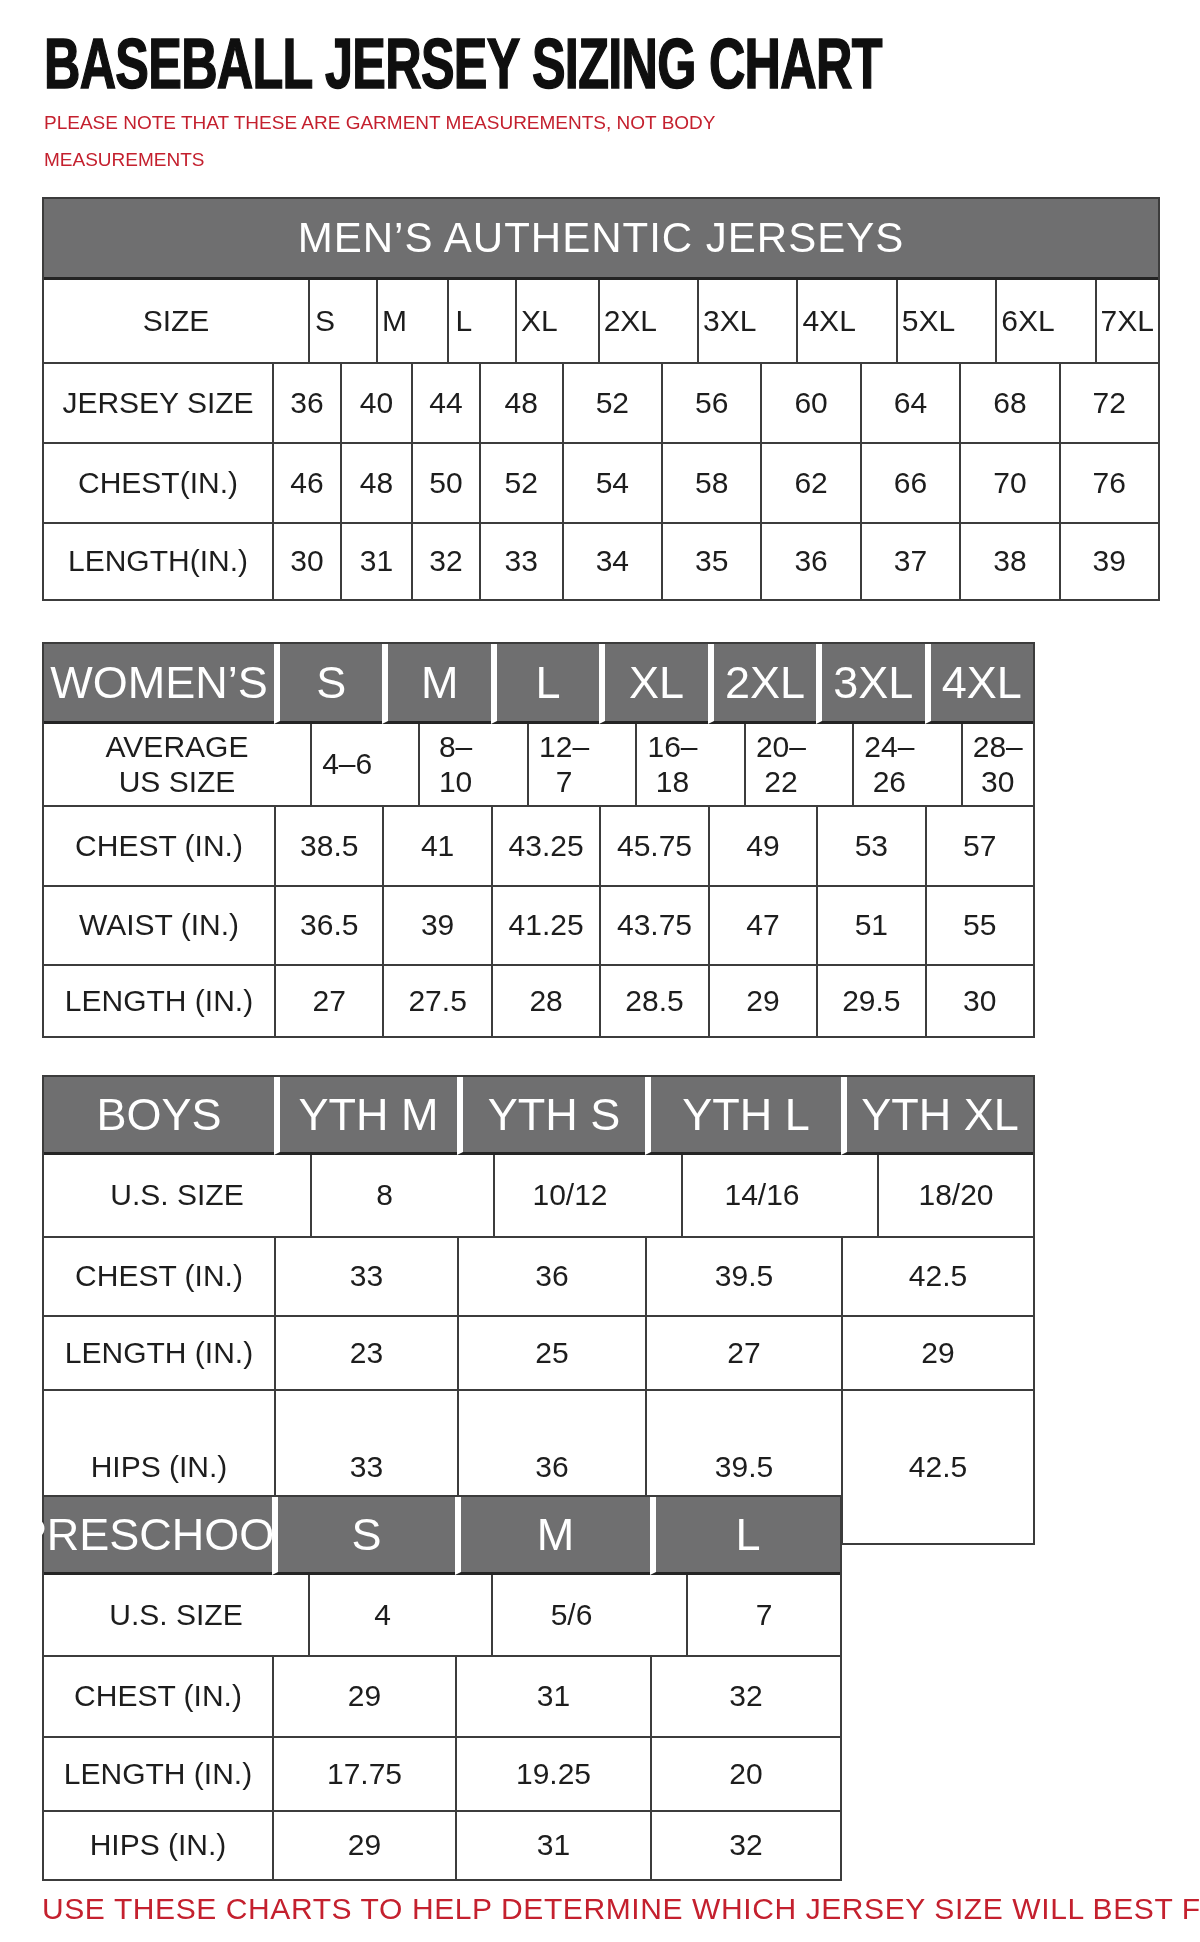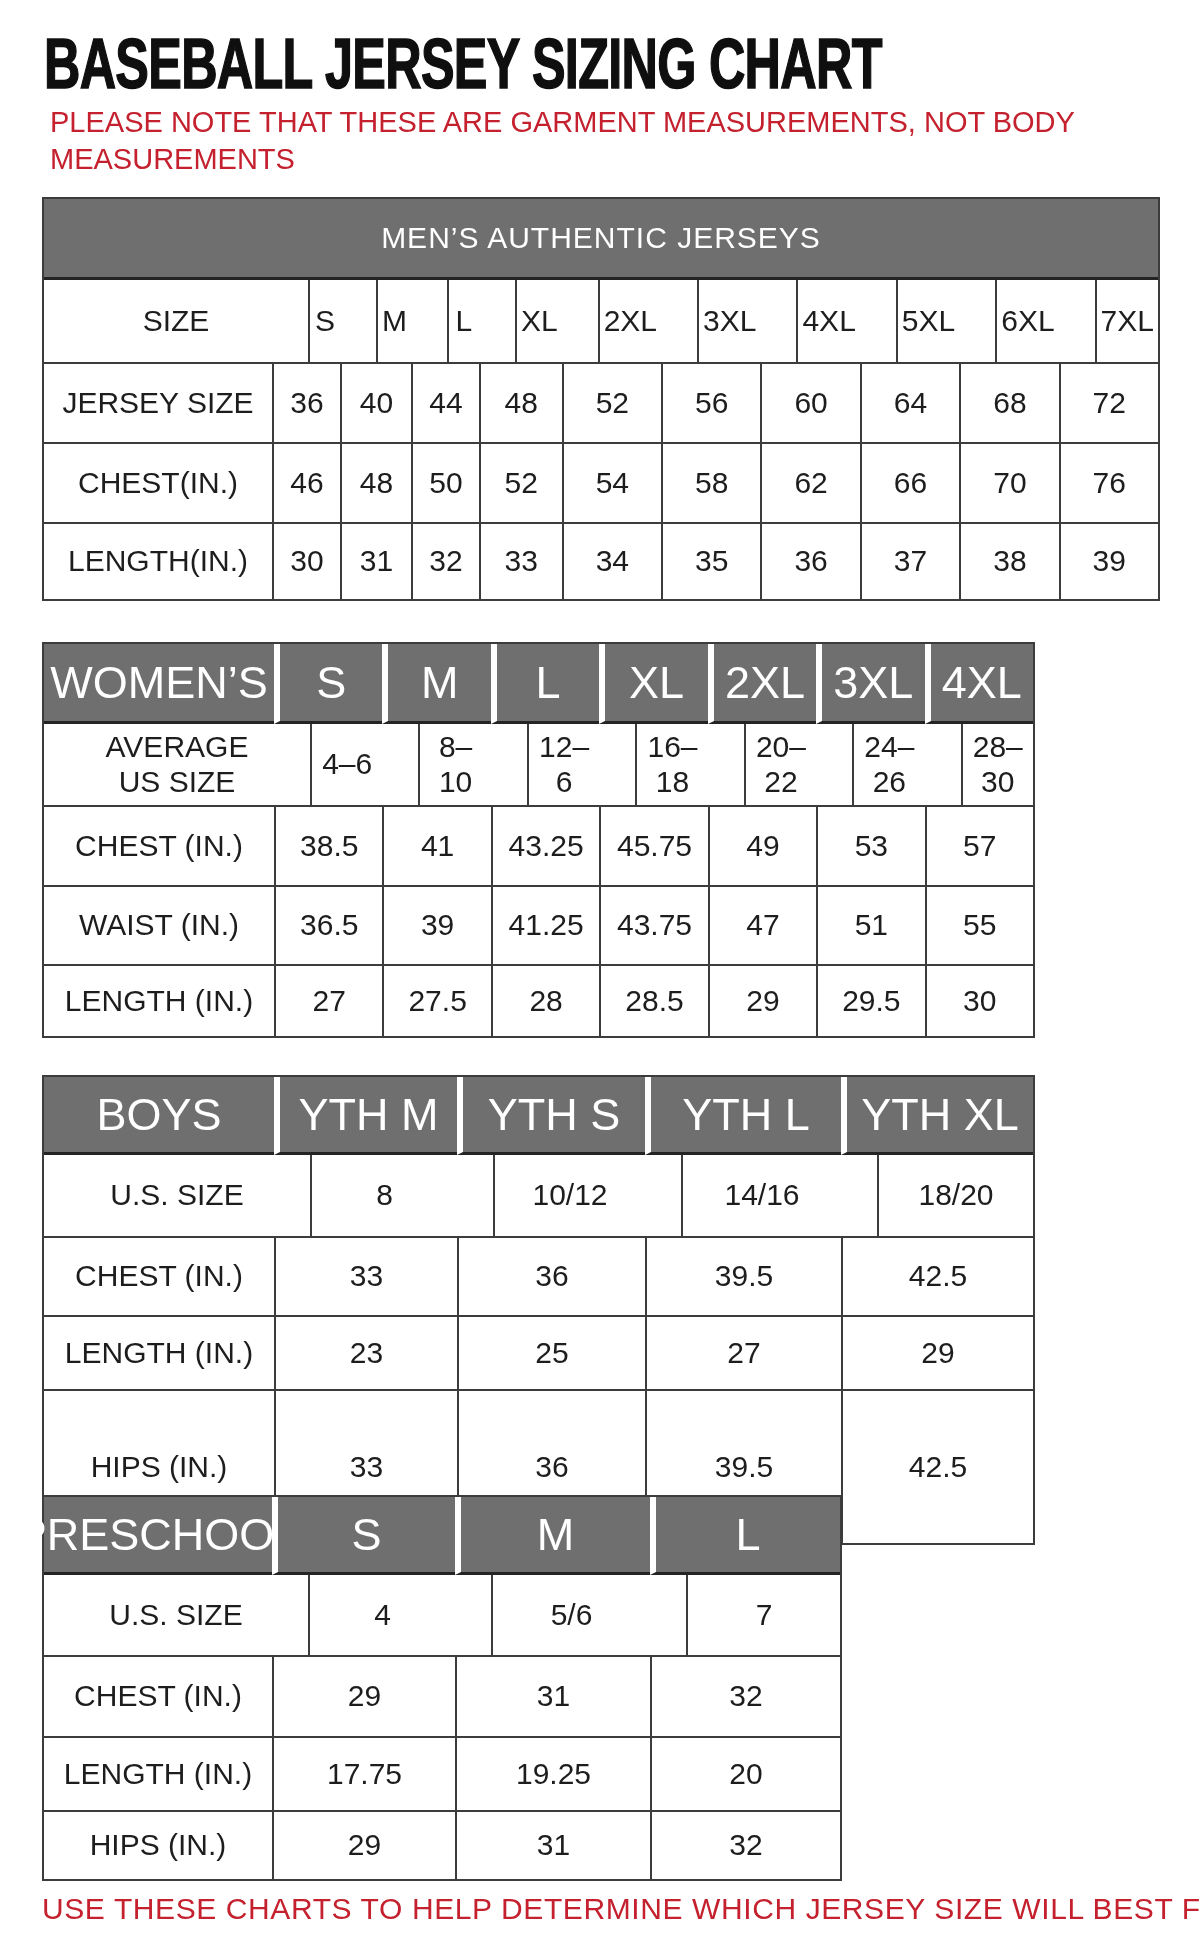--- a/index.html
+++ b/index.html
@@ -20,23 +20,23 @@
   }
   .title {
     position:absolute; left:44px; top:24px;
     font-size:70px; font-weight:700; line-height:1.15;
     letter-spacing:-1px; white-space:nowrap;
     transform:scaleX(0.72); transform-origin:left top;
     color:#0f0f0f;
     -webkit-text-stroke:1.5px #0f0f0f;
   }
   .note {
-    position:absolute; left:50px; top:104px;
+    position:absolute; left:44px; top:104px;
     color:var(--red);
-    font-size:29px; line-height:37px; white-space:nowrap;
+    font-size:19px; line-height:37px; white-space:nowrap;
   }
   .footer {
     position:absolute; left:42px; top:1892px;
     color:var(--red);
     font-size:30px; letter-spacing:0.6px; white-space:nowrap;
   }
   .tbl {
     position:absolute; display:grid;
     border:2px solid var(--bd);
     background:#fff;
@@ -61,21 +61,21 @@
     font-size:30px; line-height:1.15;
     padding:2px 4px;
     color:var(--txt);
   }
   .cf  { border-left:none; }
   .r0  { border-top:none;margin-left:36px; }
   .banner {
     grid-column:1 / -1;
     border:none; border-bottom:3px solid #242424;
     background:var(--gray); color:var(--hdr-txt);
-    font-size:30px; letter-spacing:1px;
+    font-size:42px; letter-spacing:1px;
   }
   .hd {
     background:var(--gray); color:var(--hdr-txt);
     border-top:none;
     border-left:6px solid #ffffff;
     border-bottom:3px solid #242424;
     font-size:45px;
   }
   .hd.cf { border-left:none; }
 </style>
@@ -144,21 +144,21 @@
       <div class="c hd">S</div>
       <div class="c hd">M</div>
       <div class="c hd">L</div>
       <div class="c hd">XL</div>
       <div class="c hd">2XL</div>
       <div class="c hd">3XL</div>
       <div class="c hd">4XL</div>
       <div class="c cf r0">AVERAGE US SIZE</div>
       <div class="c r0">4–6</div>
       <div class="c r0">8–10</div>
-      <div class="c r0">12–6</div>
+      <div class="c r0">12–7</div>
       <div class="c r0">16–18</div>
       <div class="c r0">20–22</div>
       <div class="c r0">24–26</div>
       <div class="c r0">28–30</div>
       <div class="c cf">CHEST (IN.)</div>
       <div class="c">38.5</div>
       <div class="c">41</div>
       <div class="c">43.25</div>
       <div class="c">45.75</div>
       <div class="c">49</div>

